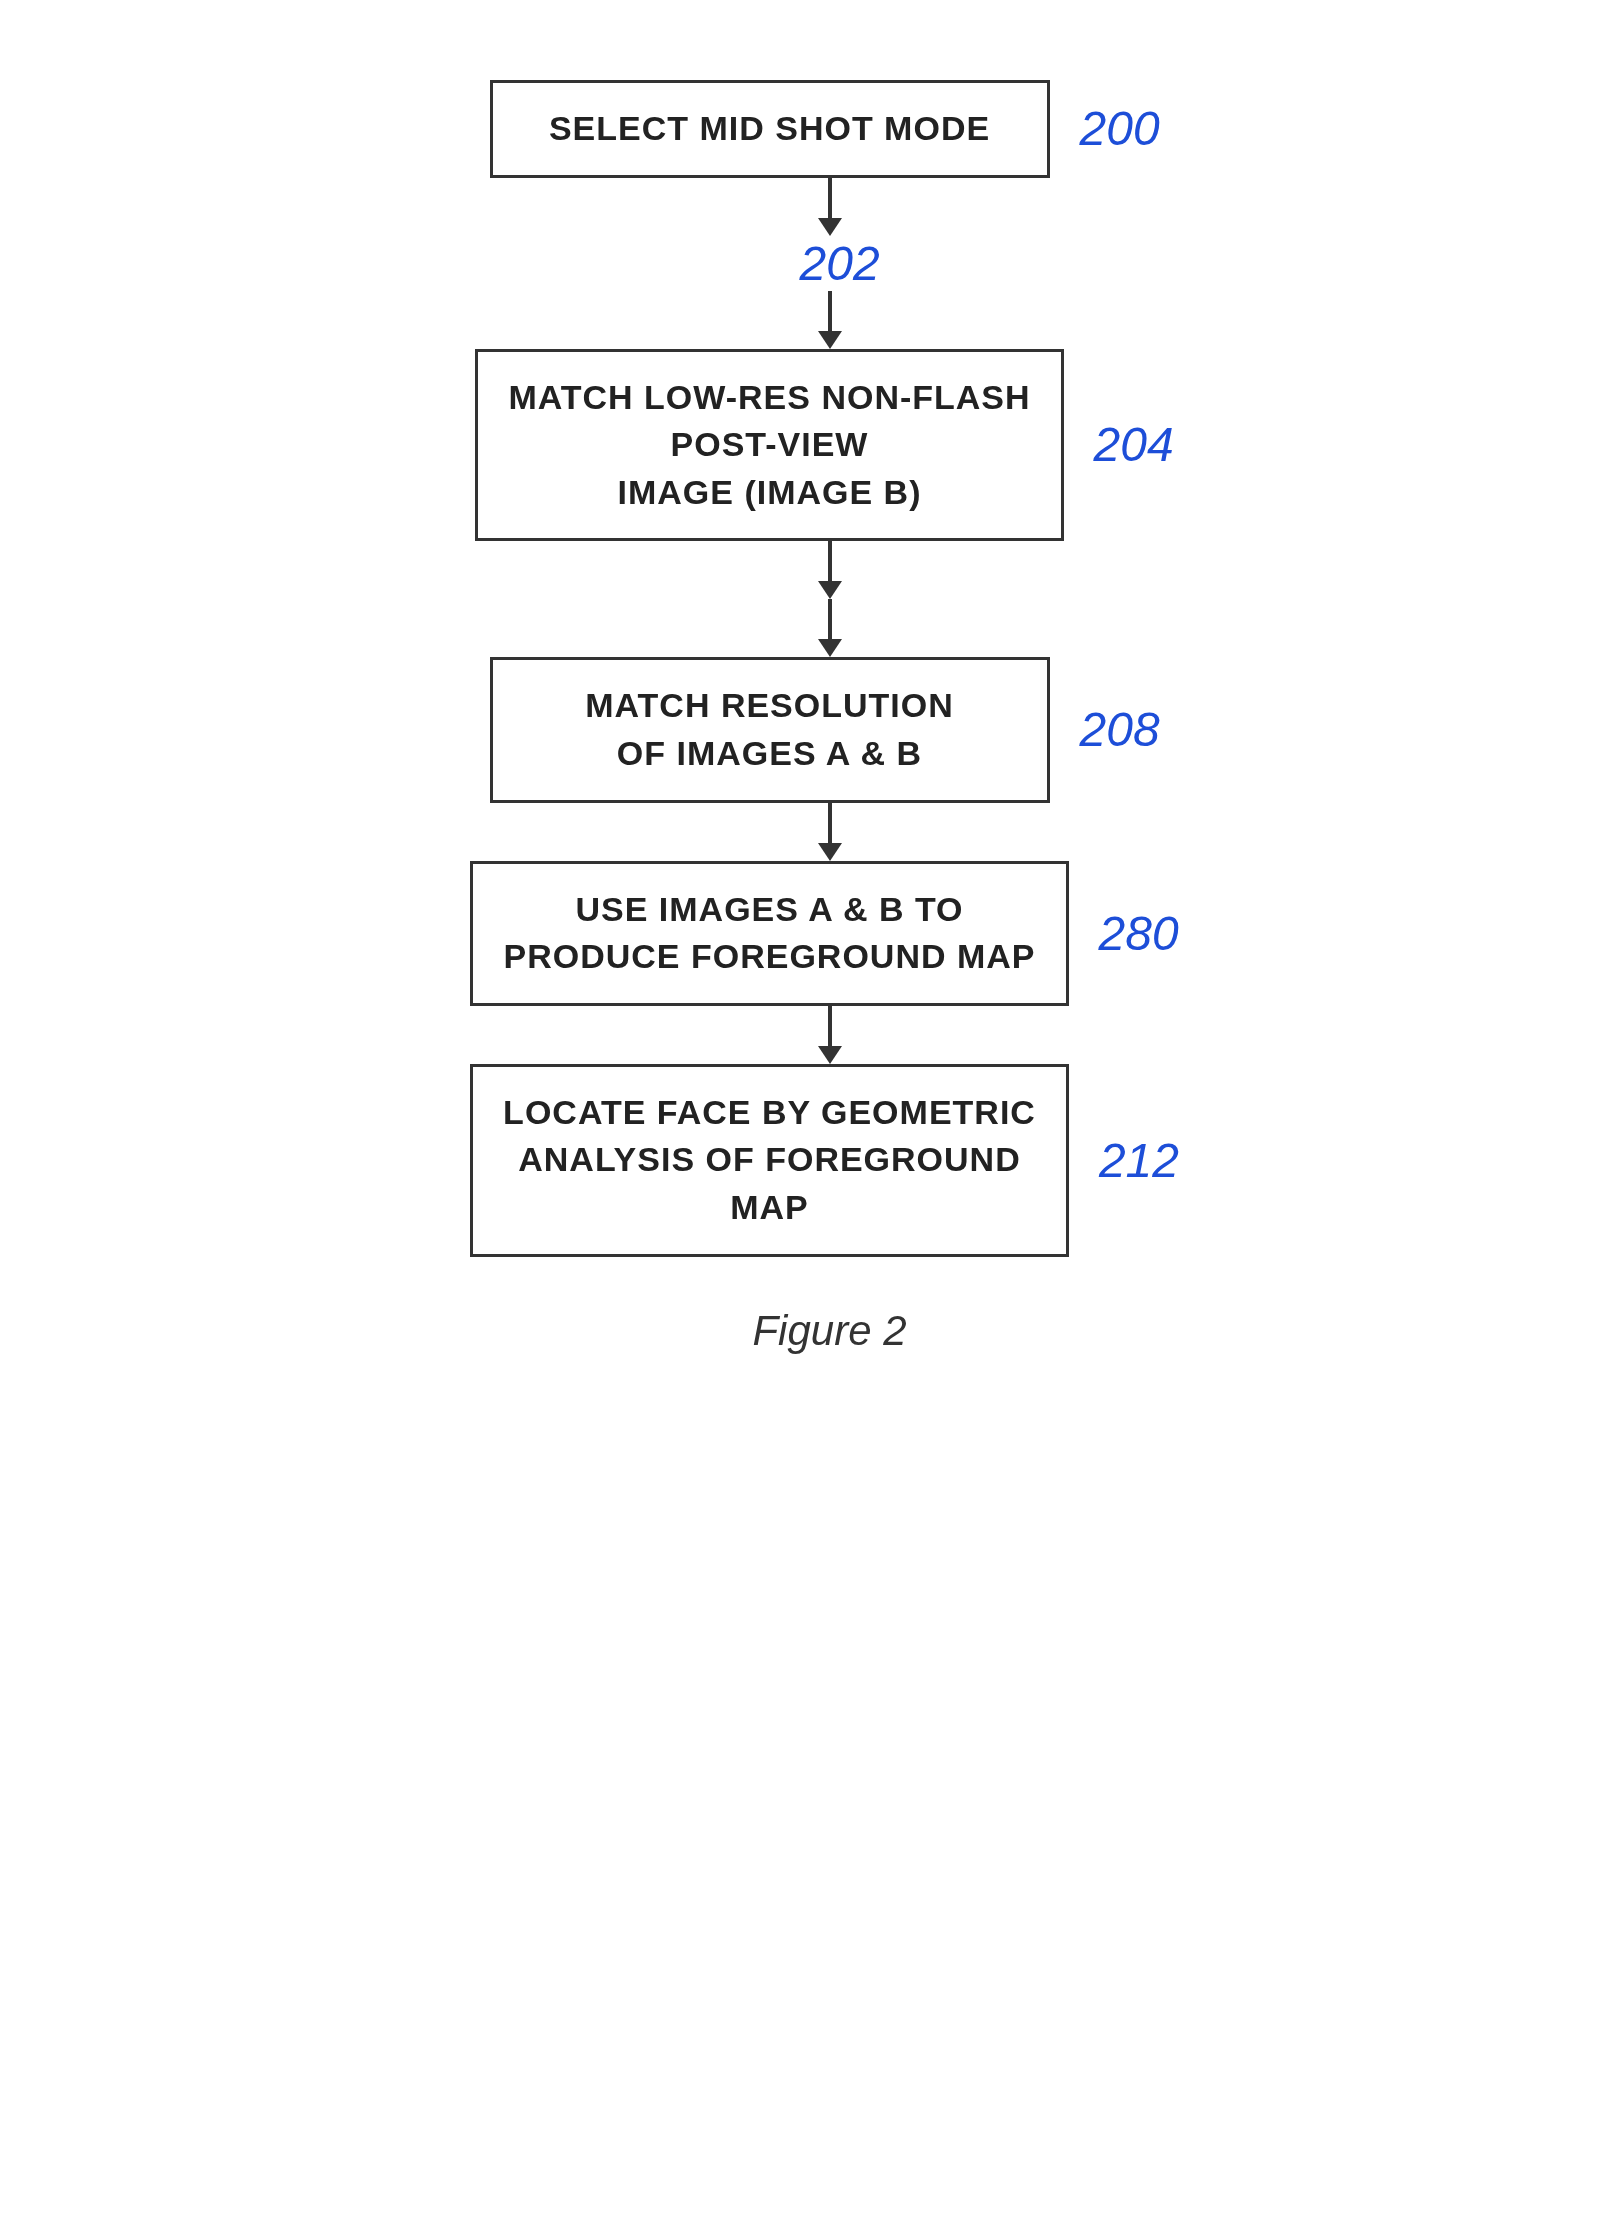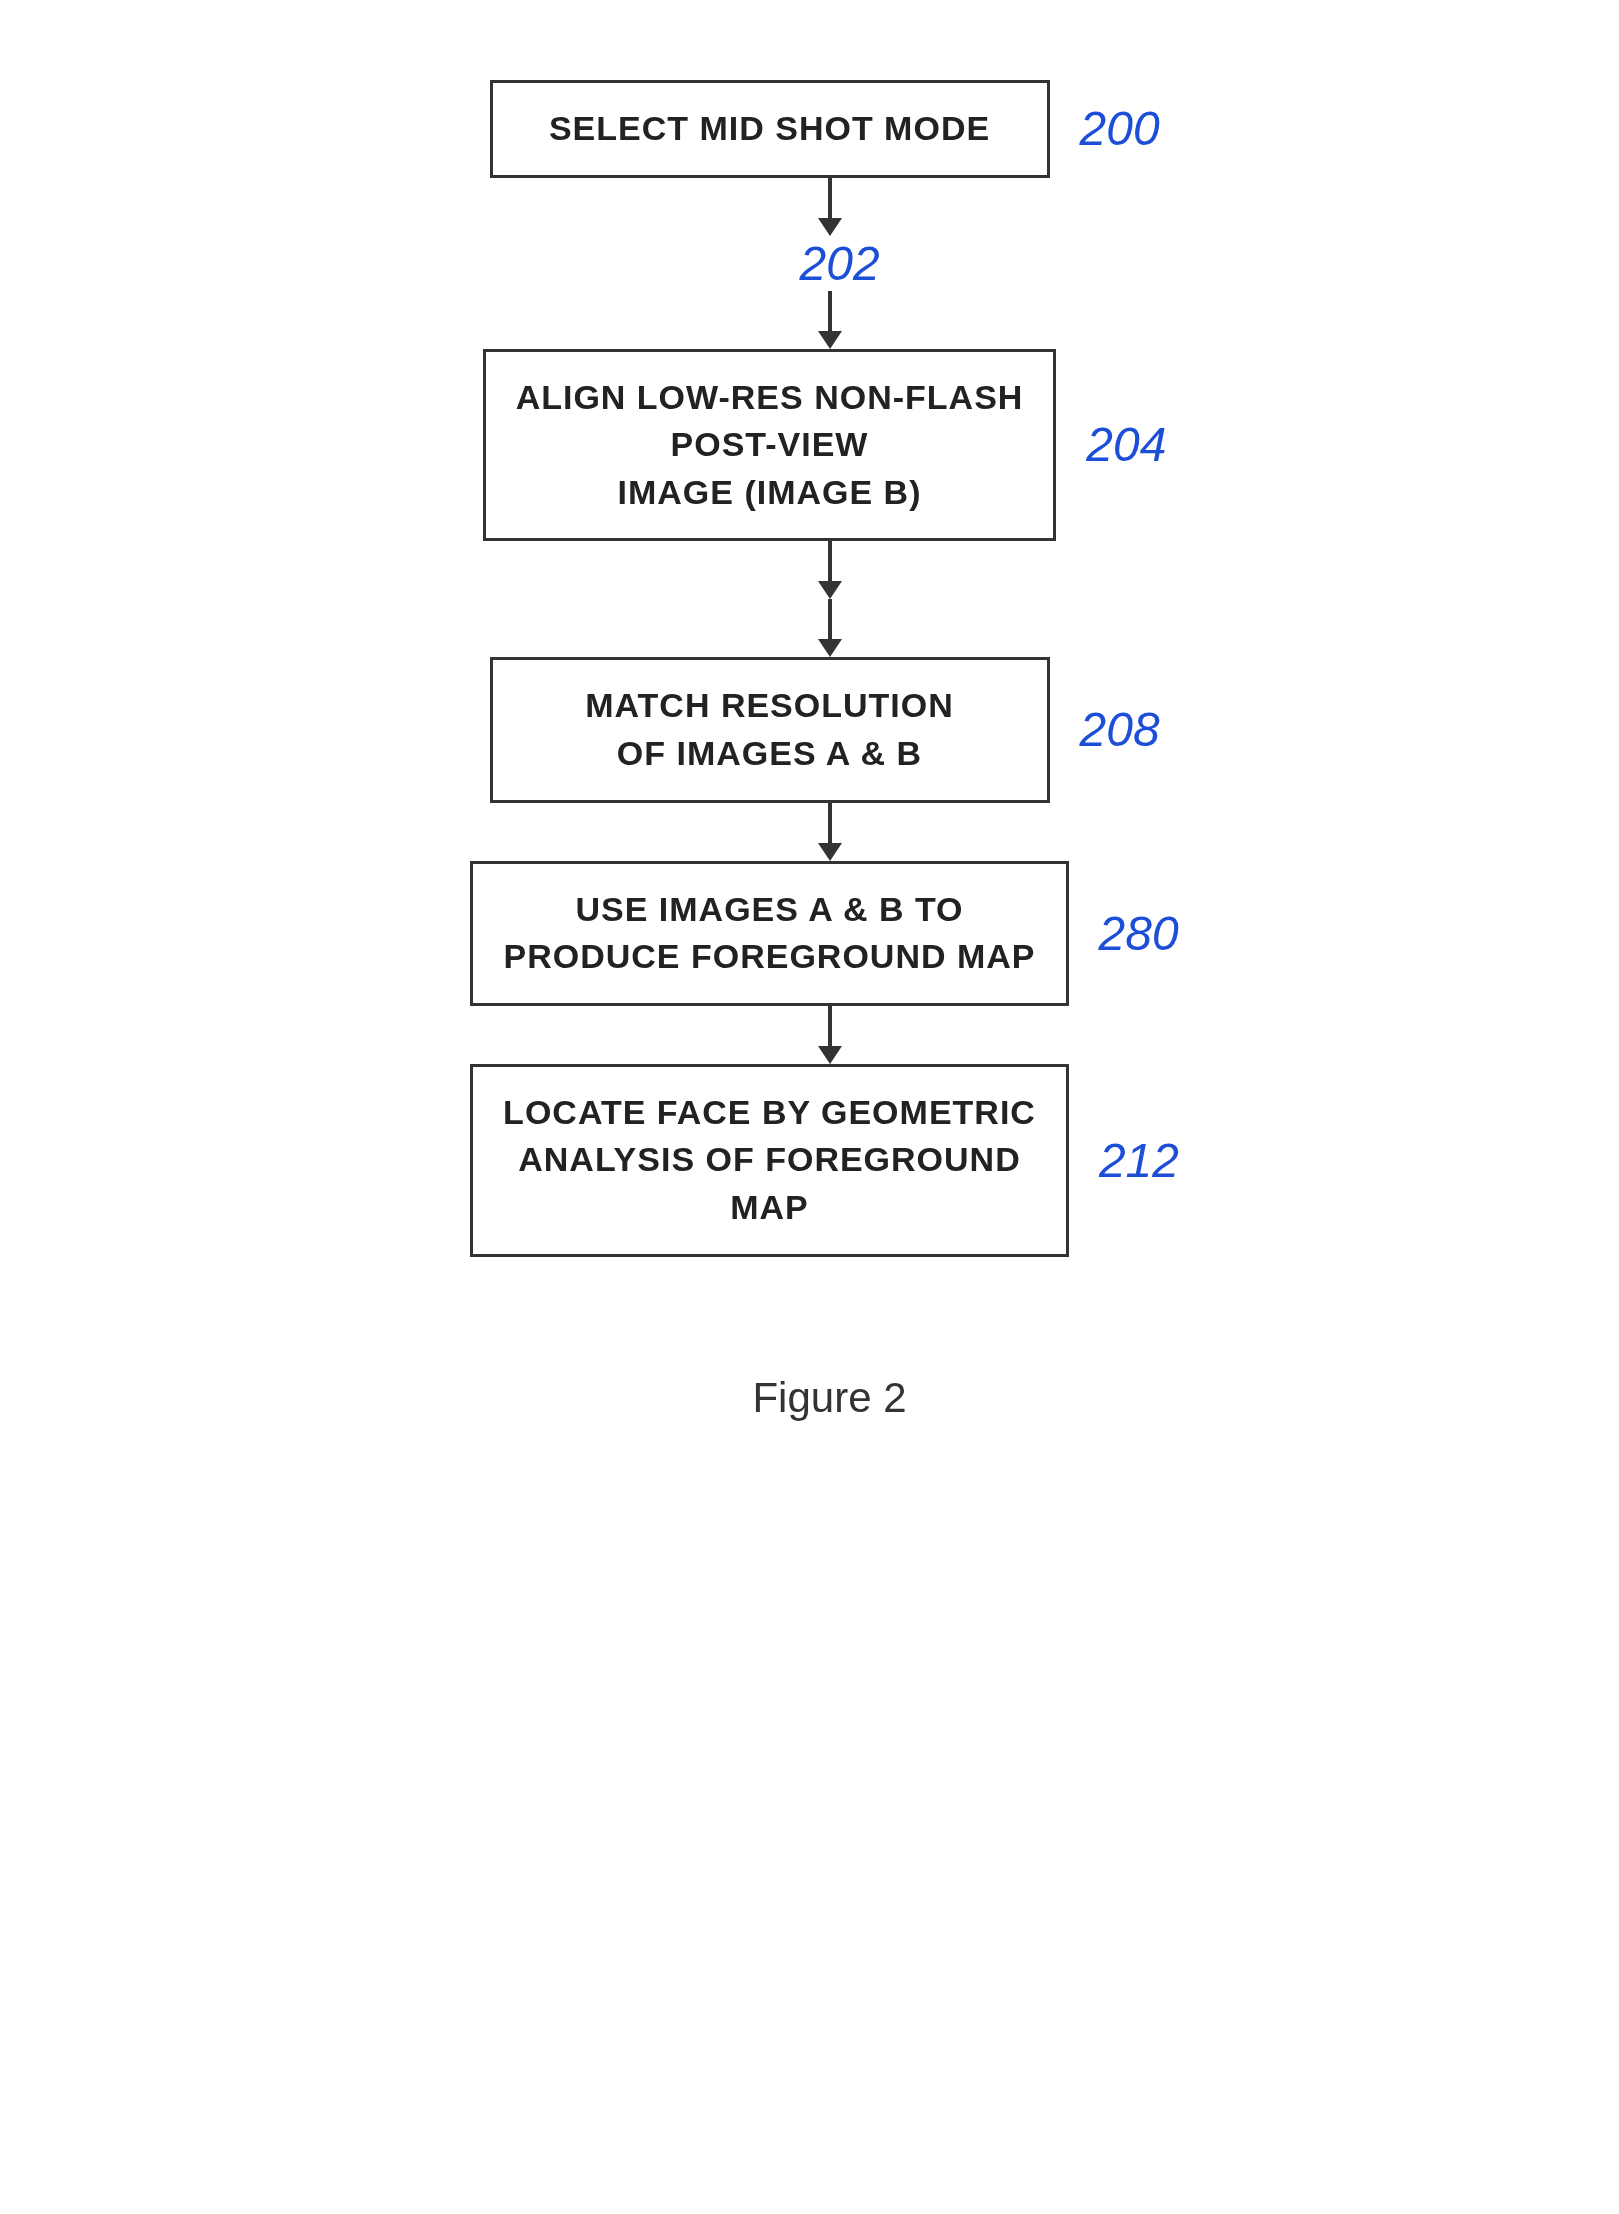--- a/index.html
+++ b/index.html
@@ -103,21 +103,22 @@
 
     .connector-group .connector-line {
       width: 4px;
       height: 40px;
       background: #333;
     }
 
     .figure-caption {
       font-size: 42px;
       color: #333;
-      margin-top: 117px;
+      margin-top: 50px;
+      font-style: italic;
     }
   </style>
 </head>
 <body>
 
 <div class="page-container">
   <div class="flowchart">
 
     <div class="flow-row">
       <div class="box-wrapper">
@@ -140,21 +141,21 @@
     </div>
 
     <div class="connector-group">
       <div class="connector-line"></div>
       <div class="arrow-down"></div>
     </div>
 
     <div class="flow-row">
       <div class="box-wrapper">
         <div class="box">
-          <span>ALIGN LOW-RES NON-FLASH</span><br>
+          <span>MATCH LOW-RES NON-FLASH</span><br>
           <span>POST-VIEW</span><br>
           <span>IMAGE (IMAGE B)</span>
         </div>
         <div class="step-number">204</div>
       </div>
     </div>
 
     <div class="connector-group">
       <div class="connector-line"></div>
       <div class="arrow-down"></div>

